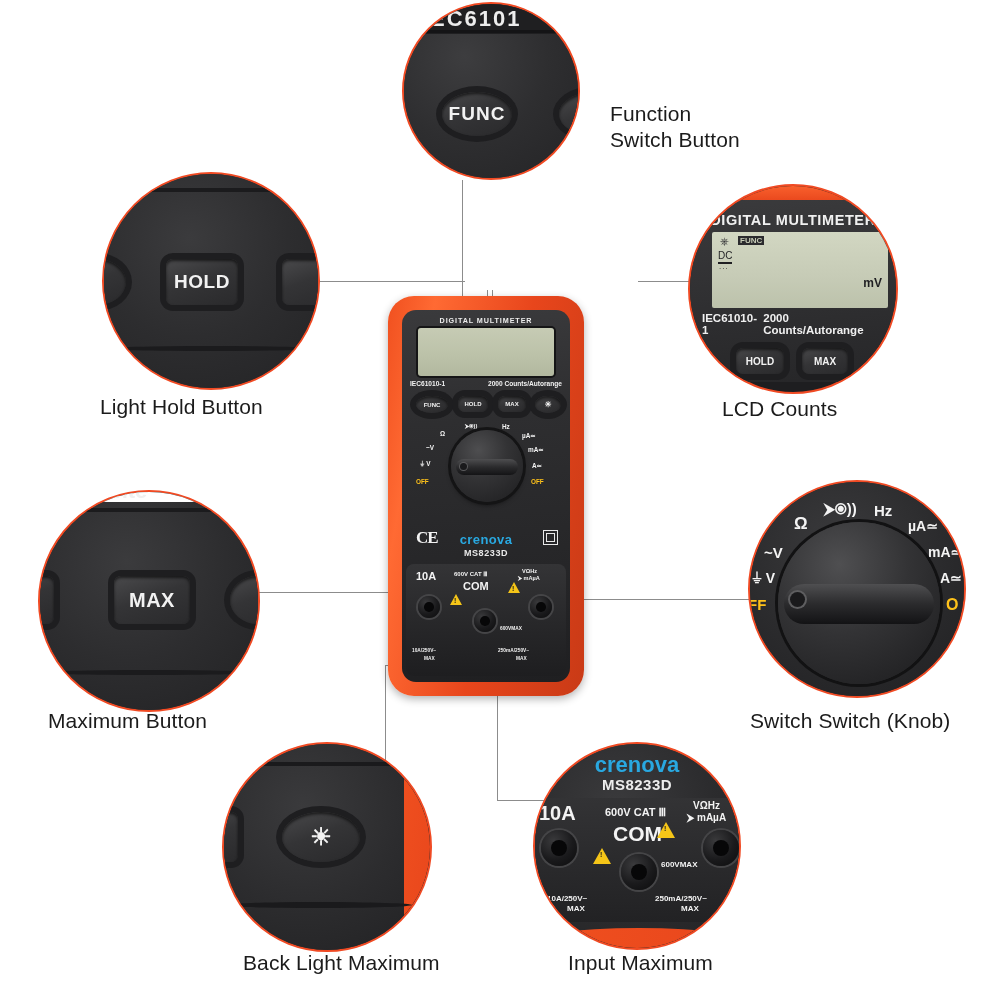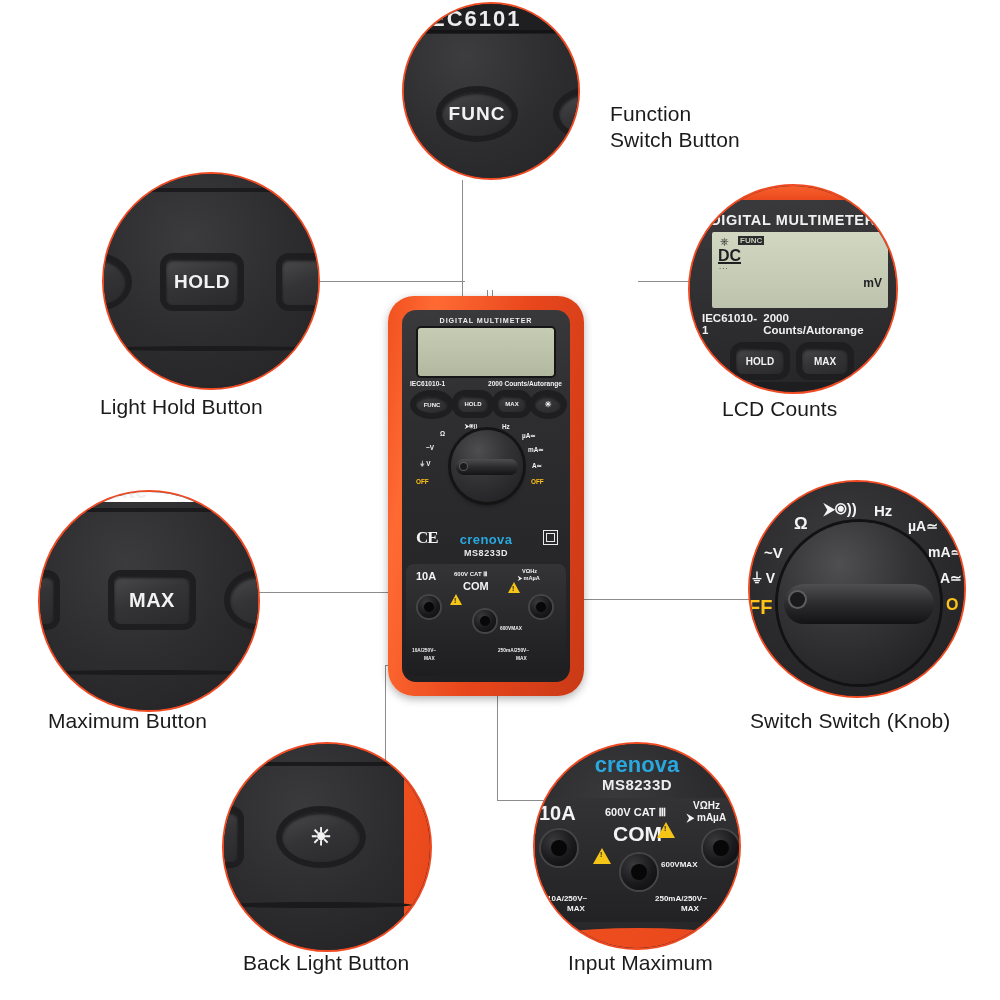--- a/index.html
+++ b/index.html
@@ -249,21 +249,21 @@
   <div class="caption" style="left:100px;top:394px;">Light Hold Button</div>
 
   <div class="circle" style="left:688px;top:184px;width:210px;height:210px;background:#1e1e20;">
     <div class="inner">
       <div style="position:absolute;left:-10px;top:-6px;width:230px;height:22px;background:linear-gradient(180deg,#ff6a33,#e8461c);border-radius:0 0 40px 40px;"></div>
       <div style="position:absolute;left:0;top:14px;width:100%;height:182px;background:linear-gradient(175deg,#3a3a3c,#262628);"></div>
       <div style="position:absolute;left:0;top:26px;width:100%;text-align:center;color:#f0f0f0;font-size:14.5px;font-weight:bold;letter-spacing:.6px;">DIGITAL MULTIMETER</div>
       <div class="cap-lcd" style="left:22px;top:46px;width:176px;height:76px;border-radius:2px;">
         <div style="position:absolute;left:8px;top:3px;color:#2b2b2e;font-size:11px;">⎈</div>
         <div style="position:absolute;left:26px;top:4px;background:#2b2b2e;color:#c6cbb6;font-size:8px;font-weight:bold;padding:0 2px;">FUNC</div>
-        <div style="position:absolute;left:6px;top:17px;color:#1f1f22;font-size:16px;font-weight:bold;border-bottom:2px solid #1f1f22;line-height:13px;">DC</div>
+        <div style="position:absolute;left:6px;top:17px;color:#1f1f22;font-size:10px;font-weight:normal;border-bottom:2px solid #1f1f22;line-height:13px;">DC</div>
         <div style="position:absolute;left:7px;top:32px;color:#1f1f22;font-size:8px;letter-spacing:1px;line-height:6px;">...</div>
         <div style="position:absolute;right:6px;top:44px;color:#1f1f22;font-size:12px;font-weight:bold;">mV</div>
       </div>
       <div style="position:absolute;left:12px;top:126px;width:190px;display:flex;justify-content:space-between;color:#f0f0f0;font-size:11.5px;font-weight:bold;">
         <span>IEC61010-1</span>
         <span>2000 Counts/Autorange</span>
       </div>
       <div class="btn-rect" style="left:46px;top:162px;width:48px;height:26px;font-size:10px;">HOLD</div>
       <div class="btn-rect" style="left:112px;top:162px;width:46px;height:26px;font-size:10px;">MAX</div>
     </div>
@@ -286,21 +286,21 @@
   <div class="circle" style="left:748px;top:480px;width:218px;height:218px;background:#242426;">
     <div class="inner" style="background:radial-gradient(circle at 42% 30%,#3a3a3c 0%,#2b2b2d 52%,#202022 100%);">
       <div class="kl" style="left:44px;top:32px;font-size:17px;">Ω</div>
       <div class="kl" style="left:74px;top:18px;font-size:15px;">⮞⦿))</div>
       <div class="kl" style="left:124px;top:20px;font-size:15px;">Hz</div>
       <div class="kl" style="left:158px;top:36px;font-size:14px;">µA≃</div>
       <div class="kl" style="left:14px;top:62px;font-size:15px;">~V</div>
       <div class="kl" style="left:178px;top:62px;font-size:14px;">mA≃</div>
       <div class="kl" style="left:2px;top:88px;font-size:14px;">⏚ V</div>
       <div class="kl" style="left:190px;top:88px;font-size:14px;">A≃</div>
-      <div class="kl off" style="left:-2px;top:114px;font-size:20px;">FF</div>
+      <div class="kl off" style="left:-2px;top:114px;font-size:15px;">FF</div>
       <div class="kl off" style="left:196px;top:114px;font-size:16px;">O</div>
 
       <div style="position:absolute;left:28px;top:40px;width:162px;height:162px;border-radius:50%;
                   background:radial-gradient(circle at 38% 26%,#4f4f51 0%,#333335 44%,#1b1b1d 100%);
                   box-shadow:0 0 0 3px #121213;">
         <div style="position:absolute;left:6px;top:62px;width:150px;height:40px;border-radius:20px;
                     background:linear-gradient(180deg,#4f4f51 0%,#2c2c2e 48%,#131315 100%);"></div>
         <div style="position:absolute;left:12px;top:70px;width:15px;height:15px;border-radius:50%;
                     background:#1a1a1c;box-shadow:0 0 0 2px #5e5e60;"></div>
       </div>
@@ -310,21 +310,21 @@
 
   <div class="circle" style="left:222px;top:742px;width:210px;height:210px;">
     <div class="inner" style="background:radial-gradient(circle at 38% 30%,#3a3a3c 0%,#2c2c2e 52%,#212123 100%);">
       <div style="position:absolute;right:0;top:0;width:26px;height:100%;background:linear-gradient(100deg,#f0501f,#e8461c);"></div>
       <div style="position:absolute;left:0;top:18px;width:188px;height:4px;background:#1a1a1c;"></div>
       <div style="position:absolute;left:0;top:158px;width:188px;height:6px;background:#1a1a1c;border-radius:50%;"></div>
       <div class="btn-rect" style="left:-34px;top:68px;width:48px;height:50px;"></div>
       <div class="btn-oval" style="left:58px;top:68px;width:78px;height:50px;font-size:24px;">☀</div>
     </div>
   </div>
-  <div class="caption" style="left:243px;top:950px;">Back Light Button</div>
+  <div class="caption" style="left:243px;top:950px;">Back Light Maximum</div>
 
   <div class="circle" style="left:533px;top:742px;width:208px;height:208px;">
     <div class="inner" style="background:radial-gradient(circle at 40% 30%,#3a3a3c 0%,#2c2c2e 50%,#232325 100%);">
       <div style="position:absolute;left:-12px;bottom:-14px;width:232px;height:34px;background:linear-gradient(100deg,#f0501f,#e8461c);border-radius:50%;"></div>
       <div style="position:absolute;left:0;top:8px;width:100%;text-align:center;color:#29a8e0;font-size:22px;font-weight:bold;">crenova</div>
       <div style="position:absolute;left:0;top:32px;width:100%;text-align:center;color:#ededed;font-size:15px;font-weight:bold;letter-spacing:.5px;">MS8233D</div>
       <div style="position:absolute;left:-6px;top:54px;width:222px;height:124px;background:linear-gradient(180deg,#333335,#222224);"></div>
       <div style="position:absolute;left:4px;top:58px;color:#f3f3f3;font-size:20px;font-weight:bold;">10A</div>
       <div style="position:absolute;left:70px;top:62px;color:#f3f3f3;font-size:11px;font-weight:bold;white-space:nowrap;">600V CAT Ⅲ</div>
       <div style="position:absolute;left:78px;top:78px;color:#f3f3f3;font-size:21px;font-weight:bold;">COM</div>

